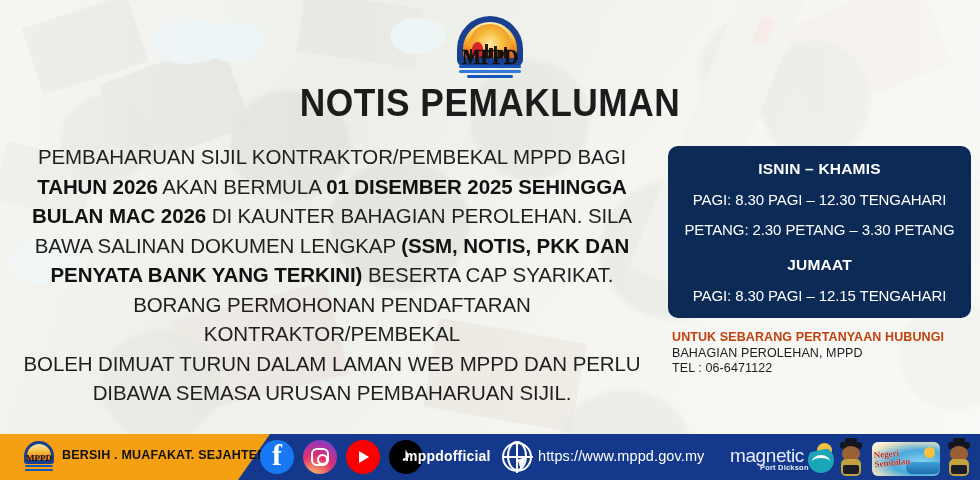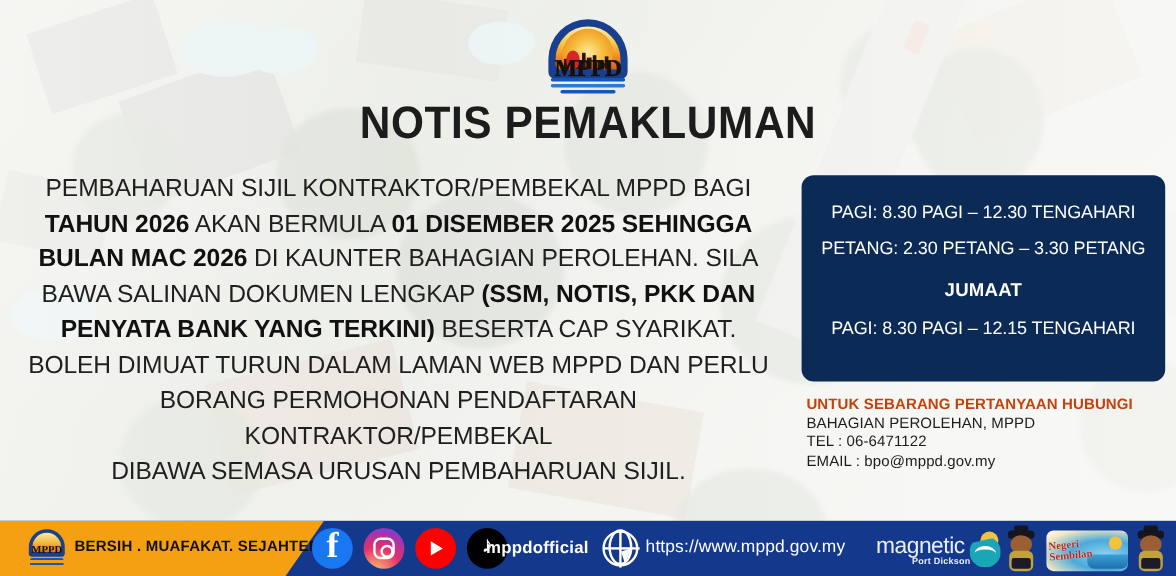--- a/index.html
+++ b/index.html
@@ -339,38 +339,38 @@
   </div>
 
   <div class="poster-title">NOTIS PEMAKLUMAN</div>
 
   <div class="body-col" id="body-col">
       <div><span>PEMBAHARUAN SIJIL KONTRAKTOR/PEMBEKAL MPPD BAGI</span></div>
       <div><b>TAHUN 2026</b><span> AKAN BERMULA </span><b>01 DISEMBER 2025 SEHINGGA</b></div>
       <div><b>BULAN MAC 2026</b><span> DI KAUNTER BAHAGIAN PEROLEHAN. SILA</span></div>
       <div><span>BAWA SALINAN DOKUMEN LENGKAP </span><b>(SSM, NOTIS, PKK DAN</b></div>
       <div><b>PENYATA BANK YANG TERKINI)</b><span> BESERTA CAP SYARIKAT.</span></div>
+      <div><span>BORANG PERMOHONAN PENDAFTARAN KONTRAKTOR/PEMBEKAL</span></div>
       <div><span>BOLEH DIMUAT TURUN DALAM LAMAN WEB MPPD DAN PERLU</span></div>
-      <div><span>BORANG PERMOHONAN PENDAFTARAN KONTRAKTOR/PEMBEKAL</span></div>
       <div><span>DIBAWA SEMASA URUSAN PEMBAHARUAN SIJIL.</span></div>
     </div>
 
   <div class="hours-panel">
+    <div class="hp-sub">ISNIN – KHAMIS</div>
     <div class="hp-line">PAGI: 8.30 PAGI – 12.30 TENGAHARI</div>
     <div class="hp-line">PETANG: 2.30 PETANG – 3.30 PETANG</div>
     <div class="hp-gap"></div>
     <div class="hp-sub">JUMAAT</div>
     <div class="hp-line">PAGI: 8.30 PAGI – 12.15 TENGAHARI</div>
   </div>
 
   <div class="contact">
     <div class="contact-head">UNTUK SEBARANG PERTANYAAN HUBUNGI</div>
     <div class="contact-line">BAHAGIAN PEROLEHAN, MPPD</div>
     <div class="contact-line">TEL : 06-6471122</div>
-    <div class="contact-line">EMAIL : bpo@mppd.gov.my</div>
   </div>
 
   <div class="footer">
     <div class="footer-blue"></div>
     <div class="footer-orange"></div>
 
     <div class="footer-badge">
       <div class="fb-arc"></div>
       <div class="fb-in"></div>
       <div class="fb-txt">MPPD</div>

